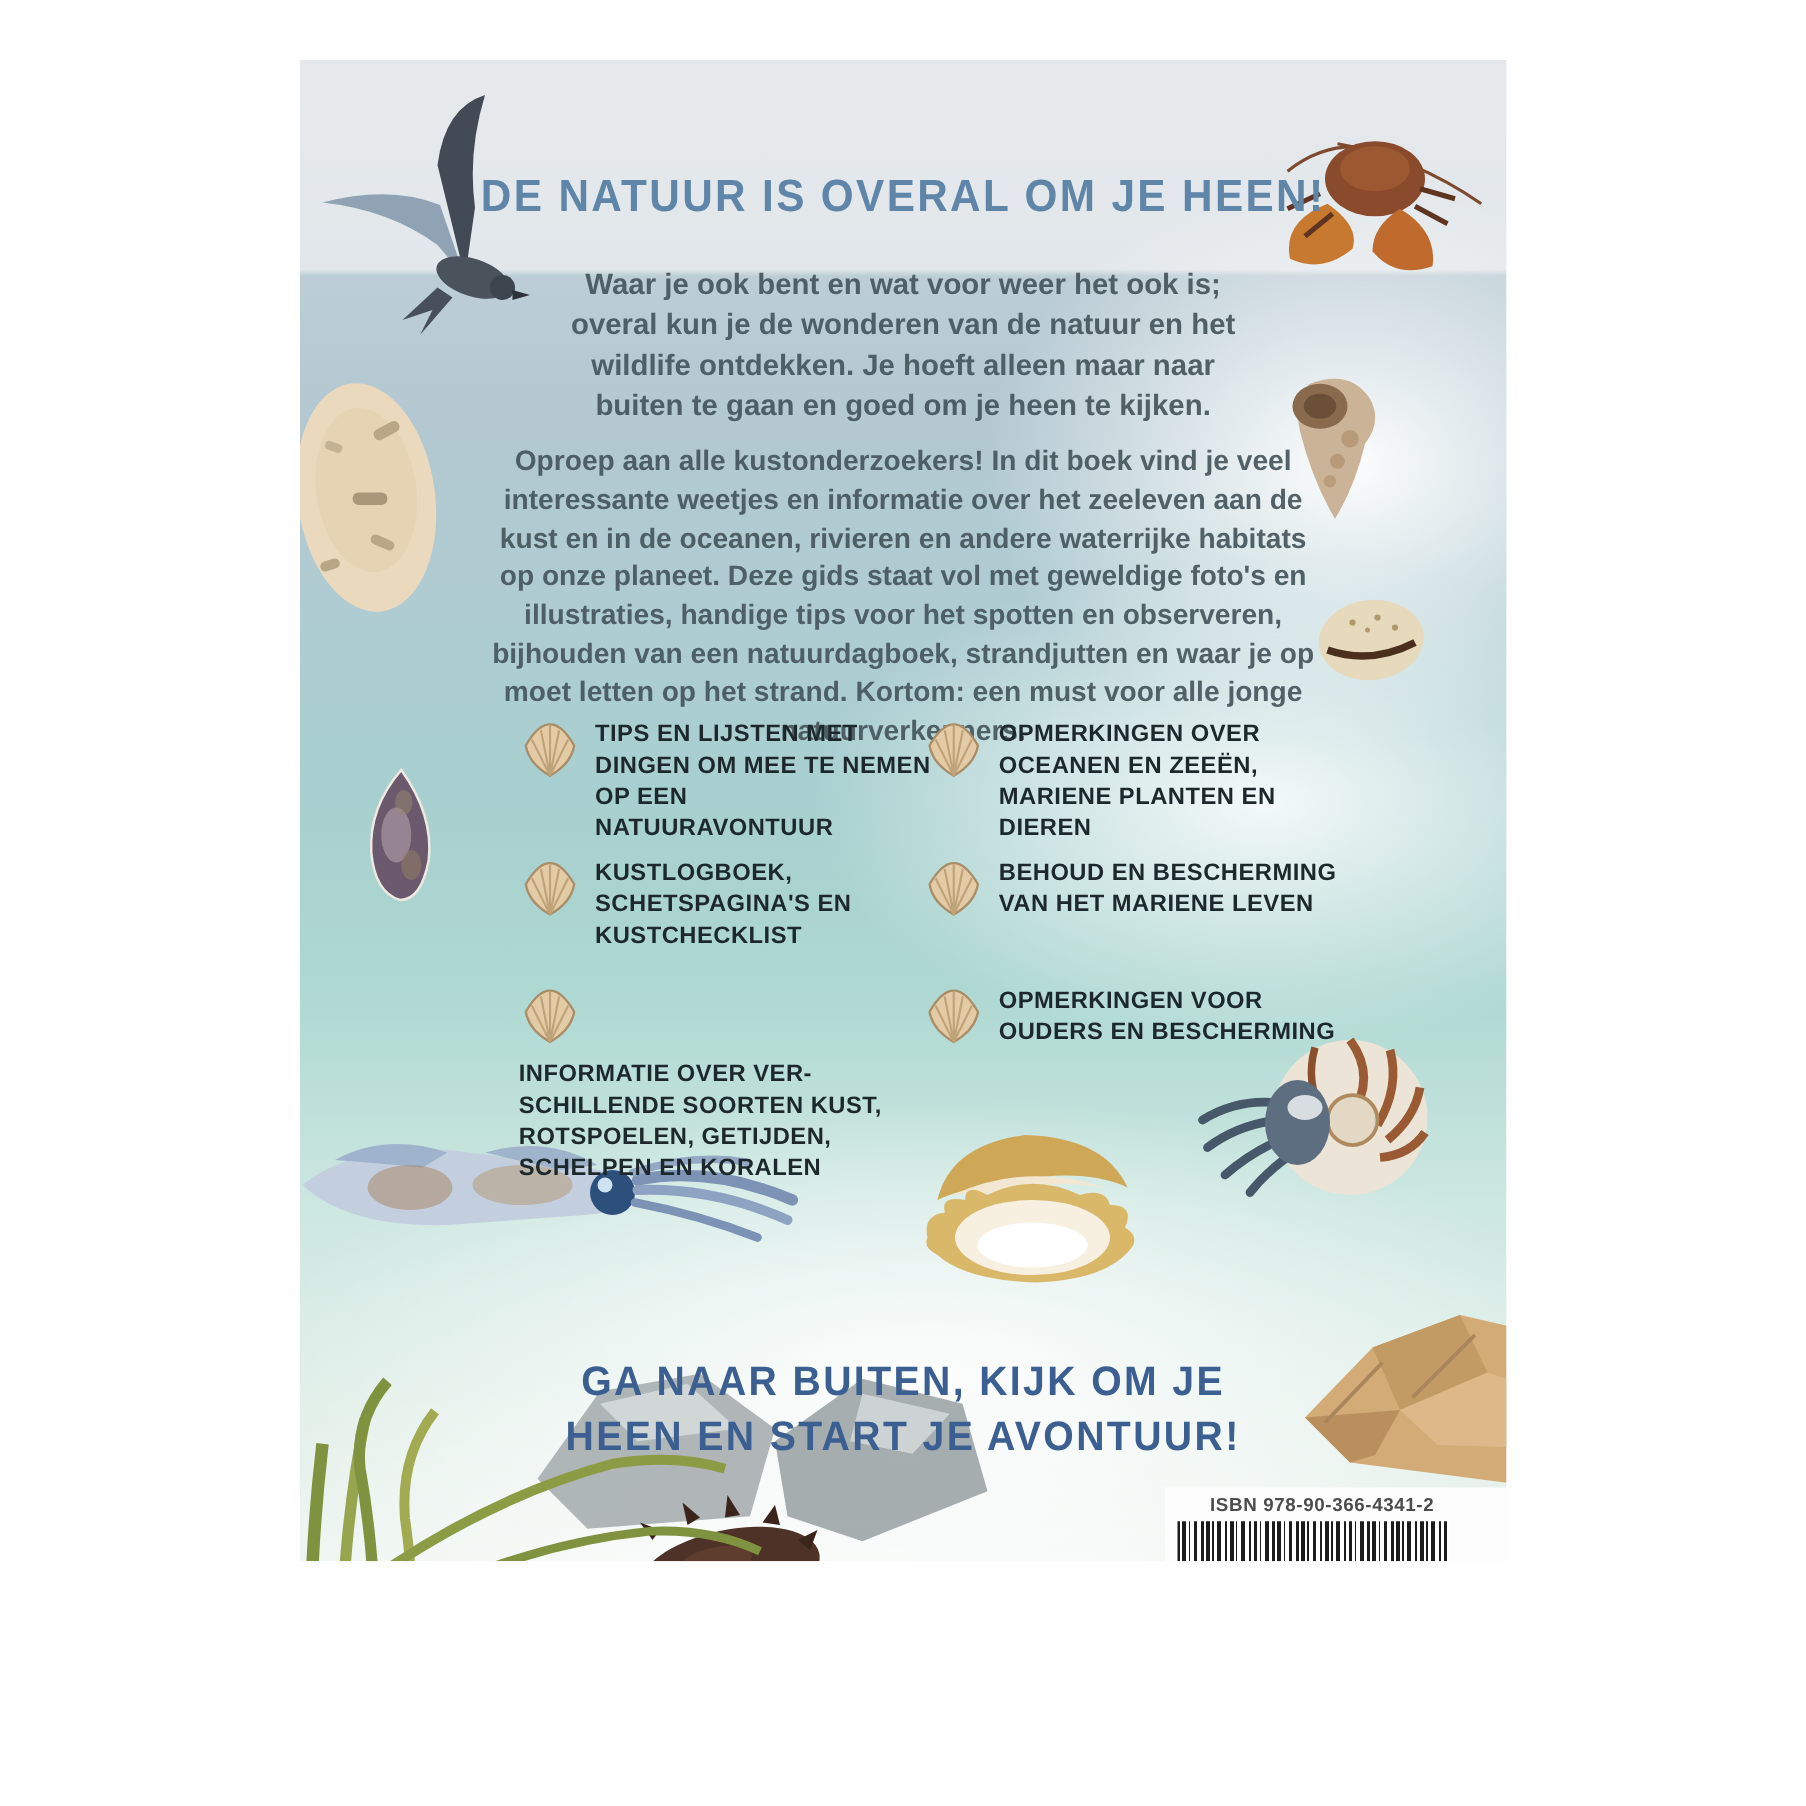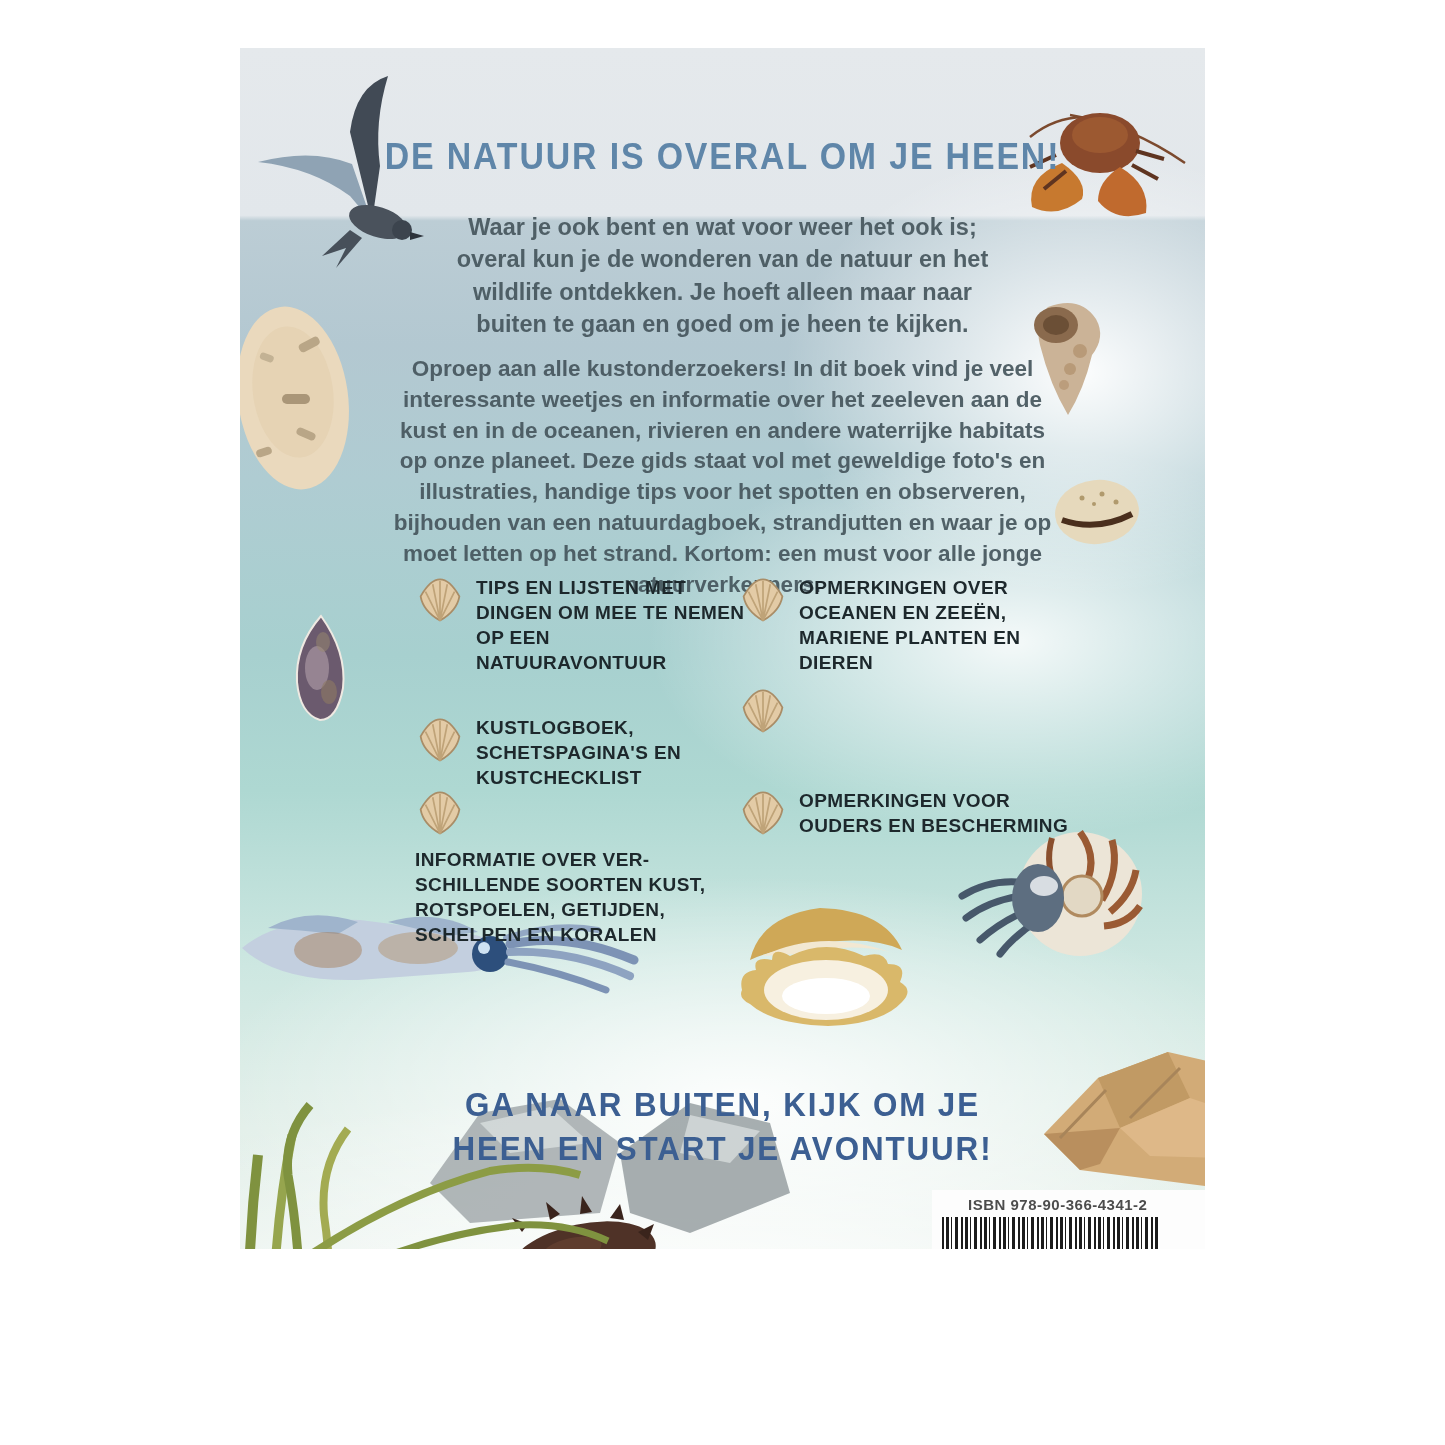--- a/index.html
+++ b/index.html
@@ -17,21 +17,21 @@
   .txt{position:absolute;z-index:5;}
   .title{left:0;top:88px;width:100%;text-align:center;font-weight:bold;font-size:36px;
          letter-spacing:2px;color:#5f86a9;transform:scaleX(.94);transform-origin:50% 50%;}
   .intro{left:50%;top:163px;width:565px;transform:translateX(-50%);text-align:center;
          font-size:23.5px;line-height:1.38;color:#46565d;font-weight:bold;opacity:.92;}
   .desc{left:50%;top:306px;width:672px;transform:translateX(-50%);text-align:center;
         font-size:22.5px;line-height:1.37;color:#46565d;font-weight:bold;opacity:.92;}
   .bullet{display:flex;gap:11px;align-items:flex-start;}
   .bullet .b-ic{flex:0 0 auto;margin-top:2px;}
   .bullet .b-tx{font-size:19px;font-weight:bold;line-height:1.32;letter-spacing:.4px;color:#1d282c;}
-  .bl0{left:175px;top:527px;width:330px;} .bl1{left:175px;top:667px;width:330px;justify-content:space-between;}
+  .bl0{left:175px;top:527px;width:330px;} .bl1{left:175px;top:638px;width:330px;justify-content:space-between;}
   .bl2{left:175px;top:740px;width:330px;flex-direction:column;}
   .br0{left:498px;top:527px;width:345px;} .br1{left:498px;top:638px;width:345px;}
   .br2{left:498px;top:740px;width:345px;}
   .tagline{left:0;top:1035px;width:100%;text-align:center;font-weight:bold;font-size:33px;
            line-height:1.32;letter-spacing:2px;color:#3c5f92;transform:scaleX(.95);}
   .barcode-box{position:absolute;left:692px;top:1142px;width:278px;height:166px;background:#fdfdfd;
                z-index:6;padding:6px 8px 0 10px;box-sizing:border-box;}
   .isbn-label{font-size:15px;letter-spacing:.5px;color:#2e2e2e;font-weight:bold;opacity:.85;margin-left:26px;}
   .bars{margin-top:4px;width:218px;height:96px;
         background:repeating-linear-gradient(90deg,#1c1c1c 0 2px,#fff 2px 4px,#1c1c1c 4px 7px,
@@ -209,20 +209,21 @@
         <path d="M20 36 Q6 28 4 16 Q12 2 20 2 Q28 2 36 16 Q34 28 20 36 Z" fill="#e3cba6" stroke="#a98d67" stroke-width="1.5"></path>
         <path d="M20 36 L8 12 M20 36 L14 6 M20 36 L20 3 M20 36 L26 6 M20 36 L32 12" stroke="#bfa378" stroke-width="1.4" fill="none"></path>
       </svg>
       <div class="b-tx">OPMERKINGEN OVER OCEANEN EN ZEEËN, MARIENE PLANTEN EN DIEREN</div>
     </div>
     <div class="txt bullet br1">
       <svg class="b-ic" width="50" height="46" viewBox="0 0 40 38">
         <path d="M20 36 Q6 28 4 16 Q12 2 20 2 Q28 2 36 16 Q34 28 20 36 Z" fill="#e3cba6" stroke="#a98d67" stroke-width="1.5"></path>
         <path d="M20 36 L8 12 M20 36 L14 6 M20 36 L20 3 M20 36 L26 6 M20 36 L32 12" stroke="#bfa378" stroke-width="1.4" fill="none"></path>
       </svg>
+      <div class="b-tx">BEHOUD EN BESCHERMING VAN HET MARIENE LEVEN</div>
     </div>
     <div class="txt bullet br2">
       <svg class="b-ic" width="50" height="46" viewBox="0 0 40 38">
         <path d="M20 36 Q6 28 4 16 Q12 2 20 2 Q28 2 36 16 Q34 28 20 36 Z" fill="#e3cba6" stroke="#a98d67" stroke-width="1.5"></path>
         <path d="M20 36 L8 12 M20 36 L14 6 M20 36 L20 3 M20 36 L26 6 M20 36 L32 12" stroke="#bfa378" stroke-width="1.4" fill="none"></path>
       </svg>
       <div class="b-tx">OPMERKINGEN VOOR OUDERS EN BESCHERMING</div>
     </div>
 
     <div class="txt tagline">

